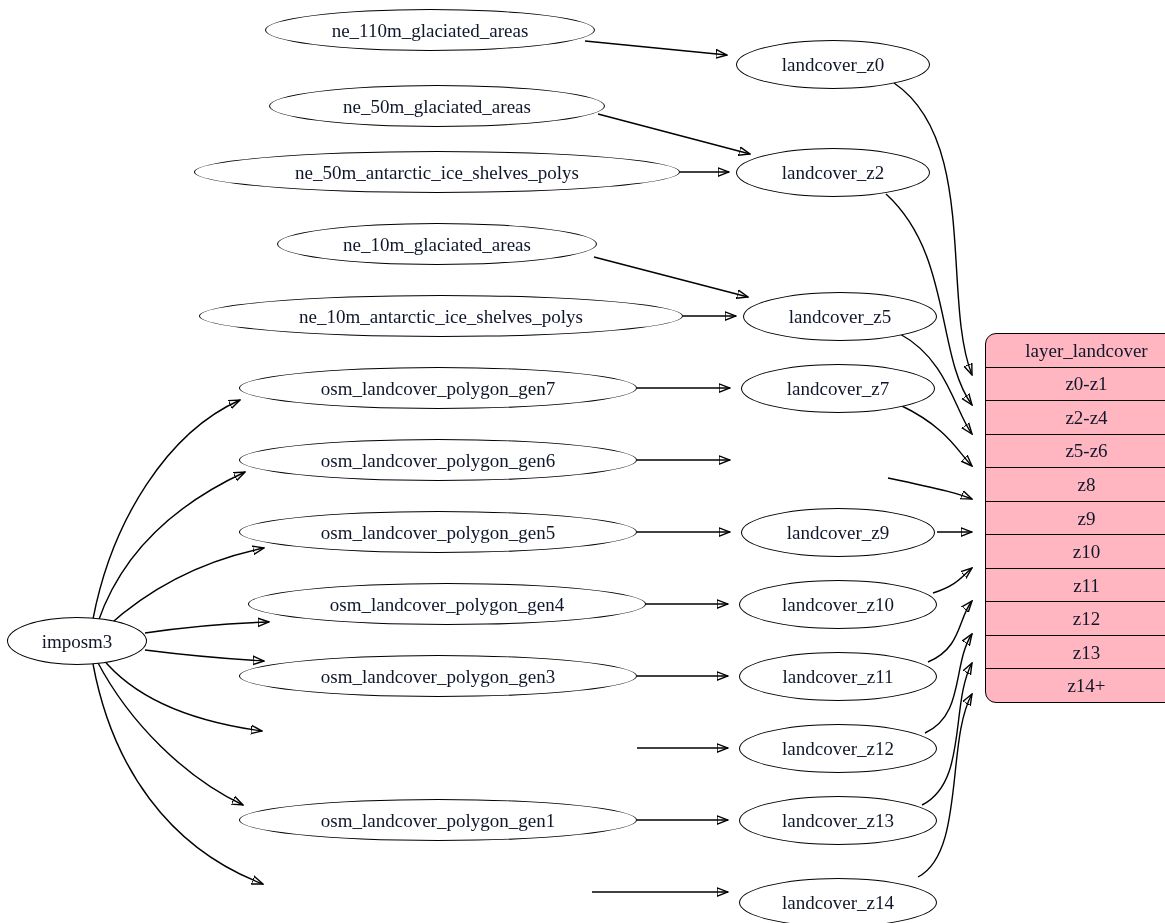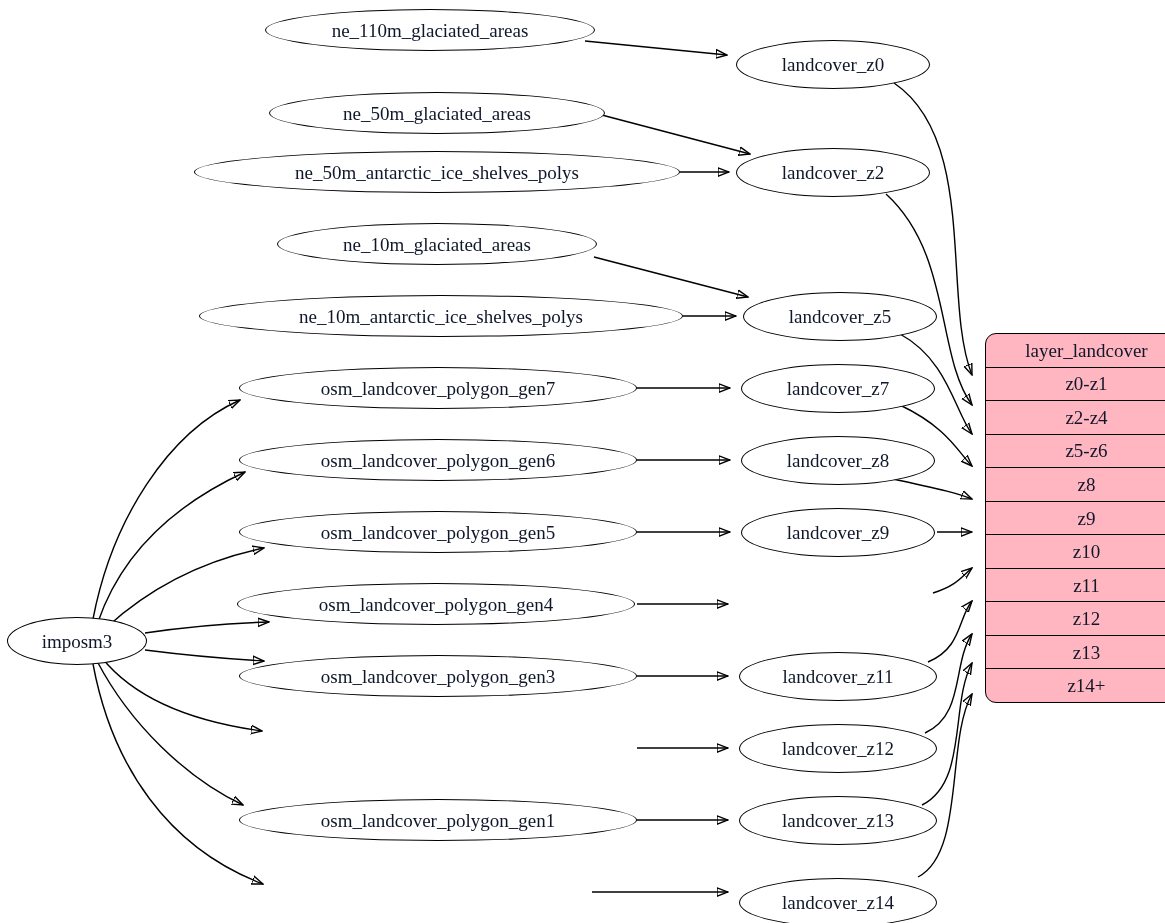--- a/index.html
+++ b/index.html
@@ -94,38 +94,38 @@
     <path d="M 888,478 C 945,490 960,494 972,499" marker-end="url(#arw)"></path>
     <path d="M 937,532 L 972,532" marker-end="url(#arw)"></path>
     <path d="M 933,593 C 958,585 962,576 972,568" marker-end="url(#arw)"></path>
     <path d="M 928,662 C 962,648 958,618 972,601" marker-end="url(#arw)"></path>
     <path d="M 925,733 C 965,715 952,664 972,634" marker-end="url(#arw)"></path>
     <path d="M 922,805 C 968,782 950,704 972,663" marker-end="url(#arw)"></path>
     <path d="M 918,877 C 965,853 946,740 972,694" marker-end="url(#arw)"></path>
   </svg>
 
   <div class="node" style="left:265px;top:9px;width:330px;height:42px">ne_110m_glaciated_areas</div>
-  <div class="node" style="left:269px;top:92px;width:336px;height:42px">ne_50m_glaciated_areas</div>
+  <div class="node" style="left:269px;top:85px;width:336px;height:42px">ne_50m_glaciated_areas</div>
   <div class="node" style="left:194px;top:151px;width:486px;height:42px">ne_50m_antarctic_ice_shelves_polys</div>
   <div class="node" style="left:277px;top:223px;width:320px;height:42px">ne_10m_glaciated_areas</div>
   <div class="node" style="left:199px;top:295px;width:484px;height:42px">ne_10m_antarctic_ice_shelves_polys</div>
   <div class="node" style="left:239px;top:367px;width:398px;height:42px">osm_landcover_polygon_gen7</div>
   <div class="node" style="left:239px;top:439px;width:398px;height:42px">osm_landcover_polygon_gen6</div>
   <div class="node" style="left:239px;top:511px;width:398px;height:42px">osm_landcover_polygon_gen5</div>
-  <div class="node" style="left:237px;top:583px;width:398px;height:42px">osm_landcover_polygon_gen4</div>
+  <div class="node" style="left:248px;top:583px;width:398px;height:42px">osm_landcover_polygon_gen4</div>
   <div class="node" style="left:239px;top:655px;width:398px;height:42px">osm_landcover_polygon_gen3</div>
   <div class="node" style="left:239px;top:799px;width:398px;height:42px">osm_landcover_polygon_gen1</div>
   <div class="node" style="left:7px;top:617px;width:140px;height:48px">imposm3</div>
 
   <div class="node" style="left:736px;top:40px;width:194px;height:49px">landcover_z0</div>
   <div class="node" style="left:736px;top:148px;width:194px;height:49px">landcover_z2</div>
   <div class="node" style="left:743px;top:292px;width:194px;height:49px">landcover_z5</div>
   <div class="node" style="left:741px;top:364px;width:194px;height:49px">landcover_z7</div>
-  <div class="node" style="left:741px;top:436px;width:194px;height:49px">landcover_z8</div>
   <div class="node" style="left:741px;top:508px;width:194px;height:49px">landcover_z9</div>
+  <div class="node" style="left:739px;top:580px;width:198px;height:49px">landcover_z10</div>
   <div class="node" style="left:739px;top:652px;width:198px;height:49px">landcover_z11</div>
   <div class="node" style="left:739px;top:724px;width:198px;height:49px">landcover_z12</div>
   <div class="node" style="left:739px;top:796px;width:198px;height:49px">landcover_z13</div>
   <div class="node" style="left:739px;top:878px;width:198px;height:49px">landcover_z14</div>
 
   <div class="rtable">
     <div class="trow">layer_landcover</div>
     <div class="trow">z0-z1</div>
     <div class="trow">z2-z4</div>
     <div class="trow">z5-z6</div>

